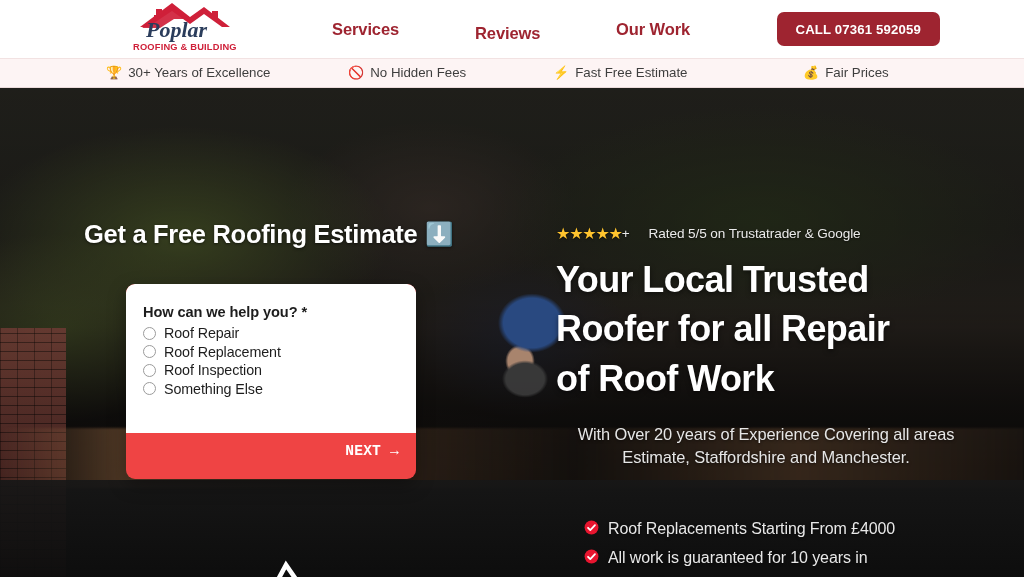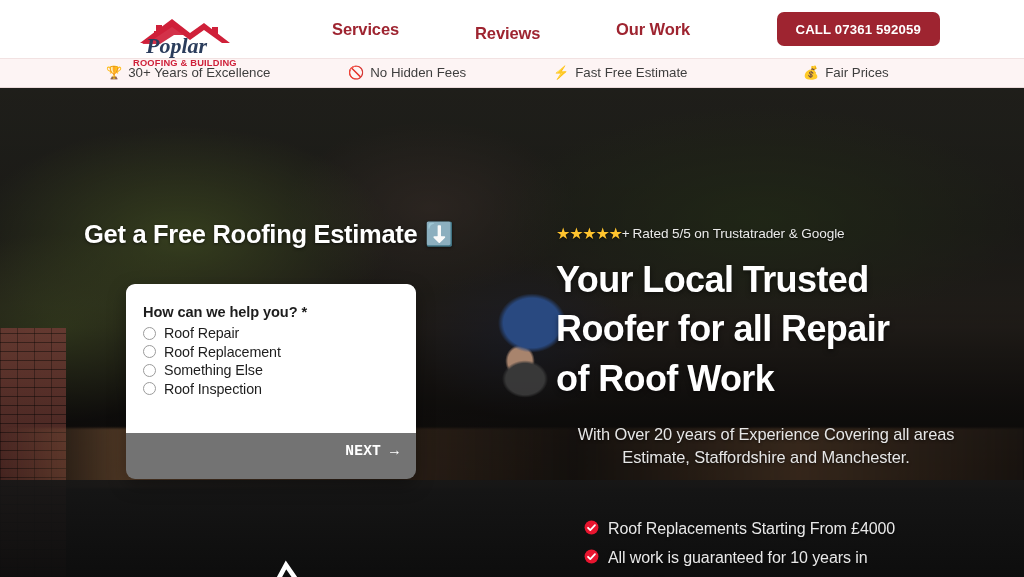--- a/index.html
+++ b/index.html
@@ -14,21 +14,21 @@
   .header {
     position: relative;
     height: 58px;
     background: #ffffff;
     display: flex;
     align-items: center;
     z-index: 30;
   }
   .logo-wrap {
     position: absolute;
-    left: 130px; top: 17px;
+    left: 130px; top: 1px;
     width: 108px; height: 52px;
   }
   .logo-svg { display: block; width: 108px; height: 52px; }
 
   .nav {
     position: absolute;
     left: 300px; top: 0;
     height: 58px;
     display: flex;
     align-items: center;
@@ -163,21 +163,21 @@
     text-shadow: 0 1px 3px rgba(0,0,0,0.55);
     white-space: nowrap;
   }
   .hero-h1 .dl-ico { font-size: 23px; }
 
   
   .form-card {
     position: absolute;
     left: 126px; top: 196px;
     width: 290px; height: 195px;
-    background: #737373;
+    background: #ef4444;
     border-radius: 9px;
     box-shadow: 0 6px 18px rgba(0,0,0,0.35);
     overflow: hidden;
   }
   .form-body {
     background: #ffffff;
     height: 149px;
     border-radius: 8px 8px 0 0;
     padding: 20px 0 0 17px;
   }
@@ -234,21 +234,21 @@
     display: flex;
     align-items: center;
     gap: 0px;
     font-size: 13.6px;
     color: #eaeaea;
     letter-spacing: -0.1px;
     white-space: nowrap;
     text-shadow: 0 1px 2px rgba(0,0,0,0.6);
   }
   .stars { color: #ffc42e; font-size: 16px; letter-spacing: -1.2px; }
-  .rating-text { margin-left: 3px; }
+  .rating-text { margin-left: 19px; }
 
   .big-head {
     margin-top: 12px;
     color: #ffffff;
     font-size: 36px;
     font-weight: bold;
     line-height: 1.37;
     letter-spacing: -0.6px;
     text-shadow: 0 2px 5px rgba(0,0,0,0.5);
   }
@@ -361,25 +361,25 @@
       <label class="radio-row">
         <span class="radio-dot"></span>
         <span class="radio-label">Roof Repair</span>
       </label>
       <label class="radio-row">
         <span class="radio-dot"></span>
         <span class="radio-label">Roof Replacement</span>
       </label>
       <label class="radio-row">
         <span class="radio-dot"></span>
-        <span class="radio-label">Something Else</span>
+        <span class="radio-label">Roof Inspection</span>
       </label>
       <label class="radio-row">
         <span class="radio-dot"></span>
-        <span class="radio-label">Roof Inspection</span>
+        <span class="radio-label">Something Else</span>
       </label>
     </div>
     <div class="form-foot">
       <button class="next-btn">NEXT →</button>
     </div>
   </div>
 
   <div class="right-col">
     <div class="rating-row">
       <span class="stars">★★★★★</span>

